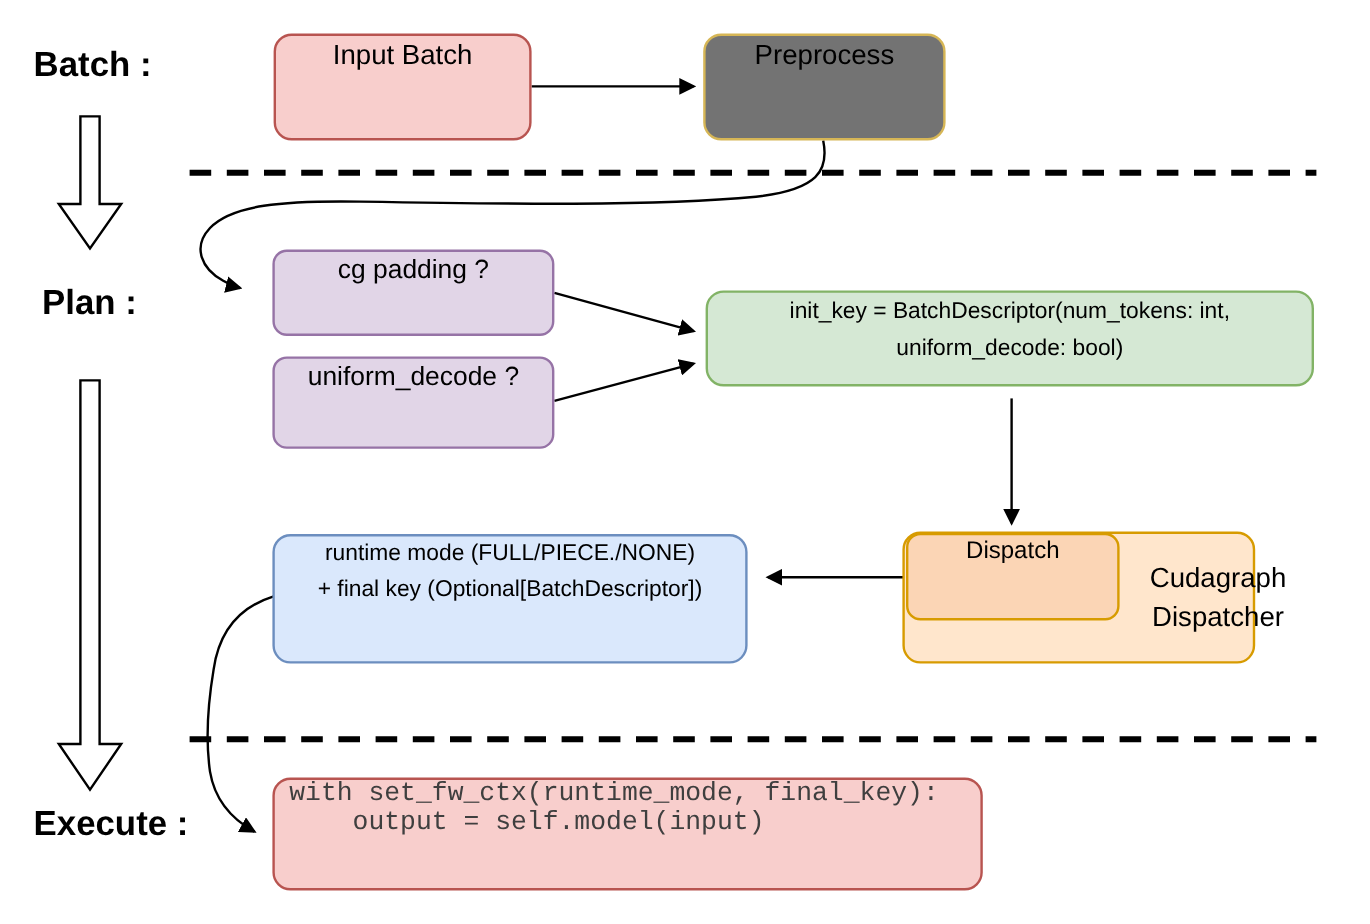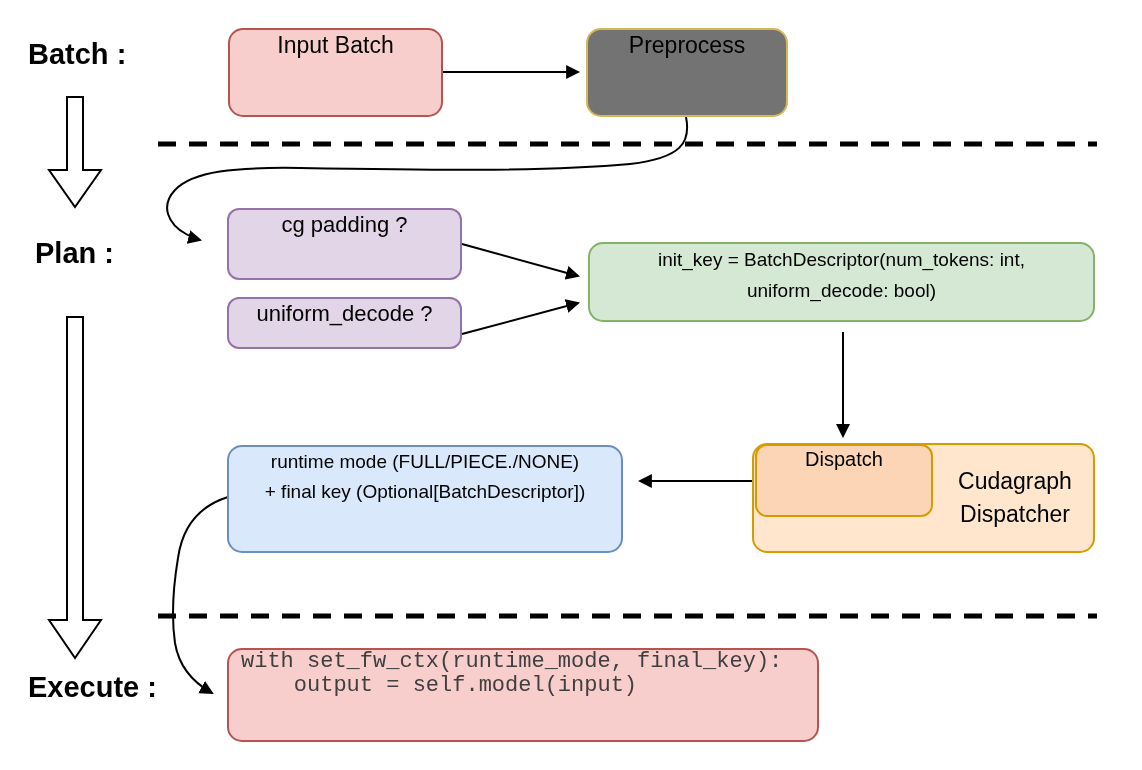--- a/index.html
+++ b/index.html
@@ -34,27 +34,27 @@
     color: #000000;
     line-height: 1.35;
   }
 
   .node-input-batch   { left: 228px; top: 28px;  width: 215px; height: 89px;
                         background: #f8cecc; border-color: #b85450; font-size: 23px; }
   .node-preprocess    { left: 586px; top: 28px;  width: 202px; height: 89px;
                         background: #737373; border-color: #d6b656; font-size: 23px; }
   .node-cg-padding    { left: 227px; top: 208px; width: 235px; height: 72px;
                         background: #e1d5e7; border-color: #9673a6; font-size: 22px; border-radius: 12px; }
-  .node-uniform-decode{ left: 227px; top: 297px; width: 235px; height: 52px;
+  .node-uniform-decode{ left: 227px; top: 297px; width: 235px; height: 77px;
                         background: #e1d5e7; border-color: #9673a6; font-size: 22px; border-radius: 12px; }
   .node-init-key      { left: 588px; top: 242px; width: 507px; height: 80px;
                         background: #d5e8d4; border-color: #82b366; font-size: 19px; line-height: 31px; }
   .node-runtime-mode  { left: 227px; top: 445px; width: 396px; height: 108px;
                         background: #dae8fc; border-color: #6c8ebf; font-size: 19px; line-height: 30px; }
-  .node-cudagraph     { left: 752px; top: 443px; width: 343px; height: 110px;
+  .node-cudagraph     { left: 752px; top: 443px; width: 294px; height: 110px;
                         background: #ffe6cc; border-color: #d79b00; }
   .cudagraph-label    { position: absolute; left: 181px; top: 0; width: 160px; height: 106px;
                         display: flex; flex-direction: column; align-items: center; justify-content: center;
                         font-size: 23px; line-height: 33px; color: #000; }
   .node-dispatch      { left: 755px; top: 444px; width: 178px; height: 73px;
                         background: #fbd5b5; border-color: #d79b00; font-size: 20px; border-radius: 12px; }
   .node-execute-code  { left: 227px; top: 648px; width: 592px; height: 94px;
                         background: #f8cecc; border-color: #b85450;
                         font-family: "Liberation Mono", "DejaVu Sans Mono", monospace;
                         font-size: 22px; line-height: 24px; color: #3f3f3f;

